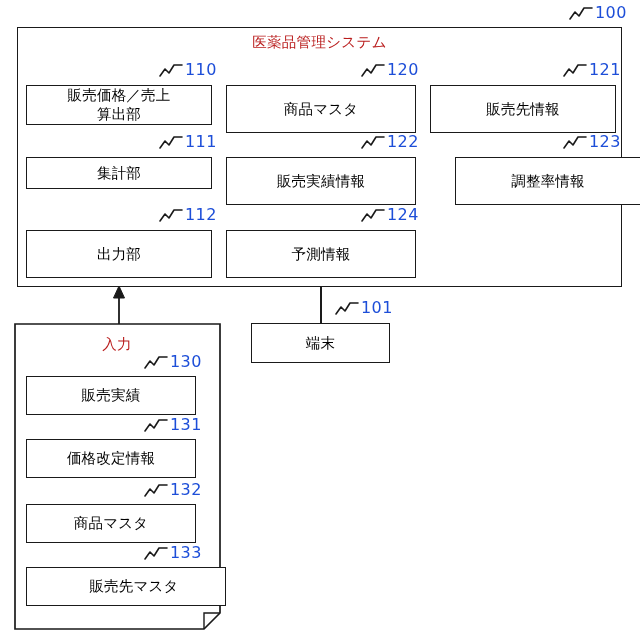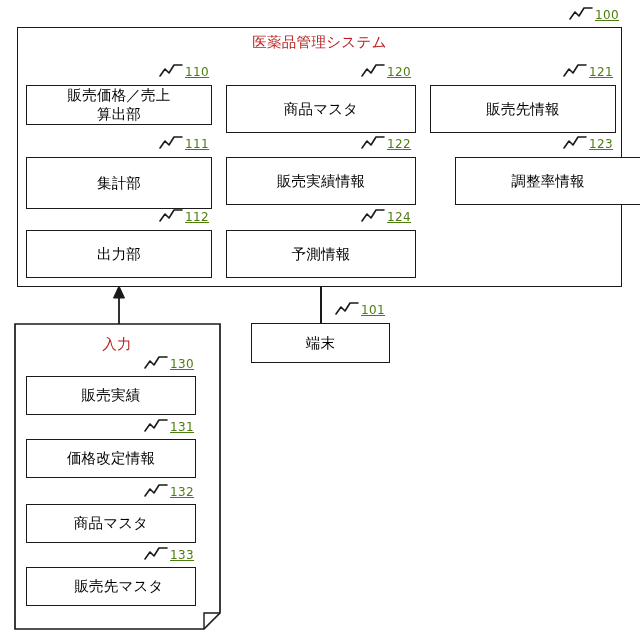--- a/index.html
+++ b/index.html
@@ -55,26 +55,25 @@
     display: flex;
     align-items: flex-end;
     gap: 1px;
     pointer-events: none;
   }
   .ref svg {
     display: block;
     overflow: visible;
   }
   .ref-num {
-    font-size: 12px;
-    color: #4d7c0f;
+    font-size: 16px;
+    color: #1d4ed8;
     line-height: 1;
     letter-spacing: 0.4px;
     font-family: "DejaVu Sans", "Liberation Sans", sans-serif;
-    text-decoration: underline;
   }
   
   .connector {
     position: absolute;
     background: #1a1a1a;
   }
   .v-line { width: 1.7px; }
   
   .fold-svg {
     position: absolute;
@@ -101,21 +100,21 @@
     <span class="box-label">販売価格／売上
 算出部</span>
   </div>
   <div class="ref" style="left:158px; top:62px;">
     <svg width="26" height="16" viewBox="0 0 26 16" aria-hidden="true">
       <path d="M2 14 L7 7 L11 11 L16 3 L24 3" fill="none" stroke="#1a1a1a" stroke-width="1.6" stroke-linecap="round" stroke-linejoin="round"></path>
     </svg>
     <span class="ref-num">110</span>
   </div>
 
-  <div class="box inner-box" style="left:26px; top:157px; width:186px; height:52px;">
+  <div class="box inner-box" style="left:26px; top:157px; width:186px; height:32px;">
     <span class="box-label">集計部</span>
   </div>
   <div class="ref" style="left:158px; top:134px;align-items:flex-end;">
     <svg width="26" height="16" viewBox="0 0 26 16" aria-hidden="true">
       <path d="M2 14 L7 7 L11 11 L16 3 L24 3" fill="none" stroke="#1a1a1a" stroke-width="1.6" stroke-linecap="round" stroke-linejoin="round"></path>
     </svg>
     <span class="ref-num">111</span>
   </div>
 
   <div class="box inner-box" style="left:26px; top:230px; width:186px; height:48px;">
@@ -225,21 +224,21 @@
   <div class="box inner-box" style="left:26px; top:504px; width:170px; height:39px;">
     <span class="box-label">商品マスタ</span>
   </div>
   <div class="ref" style="left:143px; top:482px;">
     <svg width="26" height="16" viewBox="0 0 26 16" aria-hidden="true">
       <path d="M2 14 L7 7 L11 11 L16 3 L24 3" fill="none" stroke="#1a1a1a" stroke-width="1.6" stroke-linecap="round" stroke-linejoin="round"></path>
     </svg>
     <span class="ref-num">132</span>
   </div>
 
-  <div class="box inner-box" style="left:26px; top:567px; width:170px; height:39px;padding-left:16px;">
+  <div class="box inner-box" style="left:26px; top:567px; width:200px; height:39px;padding-left:16px;">
     <span class="box-label">販売先マスタ</span>
   </div>
   <div class="ref" style="left:143px; top:545px;">
     <svg width="26" height="16" viewBox="0 0 26 16" aria-hidden="true">
       <path d="M2 14 L7 7 L11 11 L16 3 L24 3" fill="none" stroke="#1a1a1a" stroke-width="1.6" stroke-linecap="round" stroke-linejoin="round"></path>
     </svg>
     <span class="ref-num">133</span>
   </div>
 
 </div>

